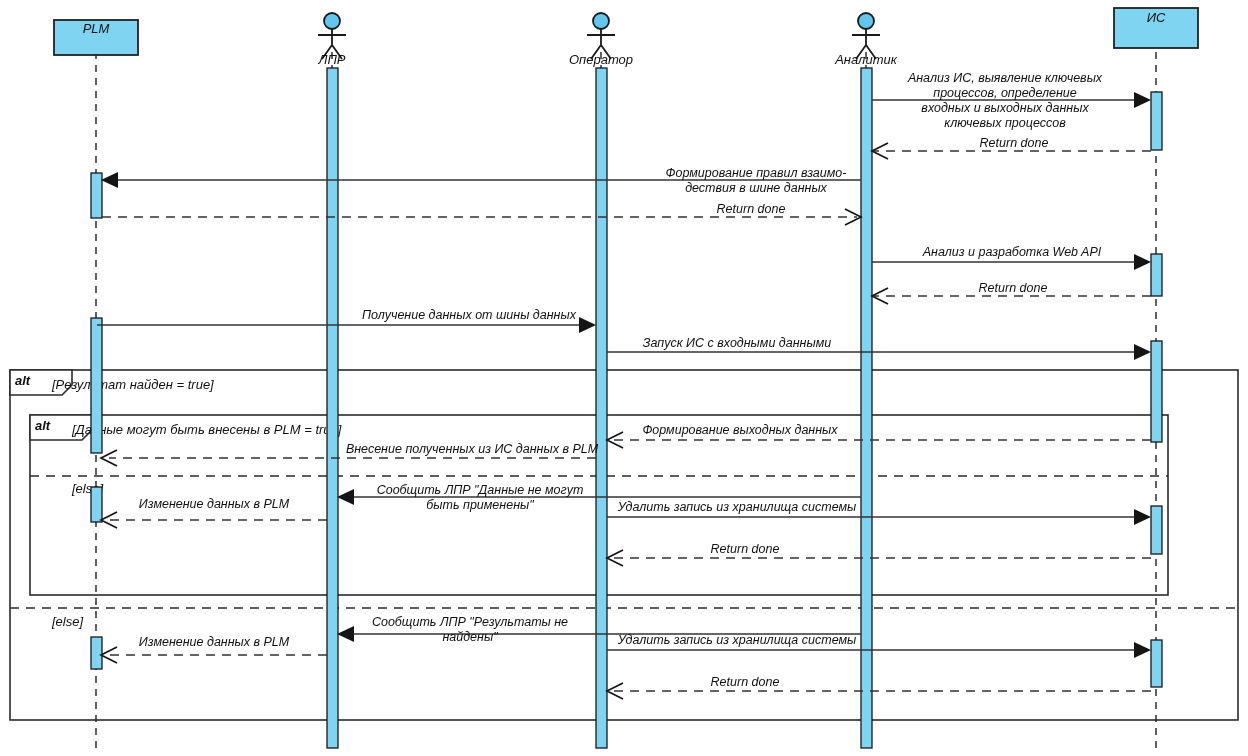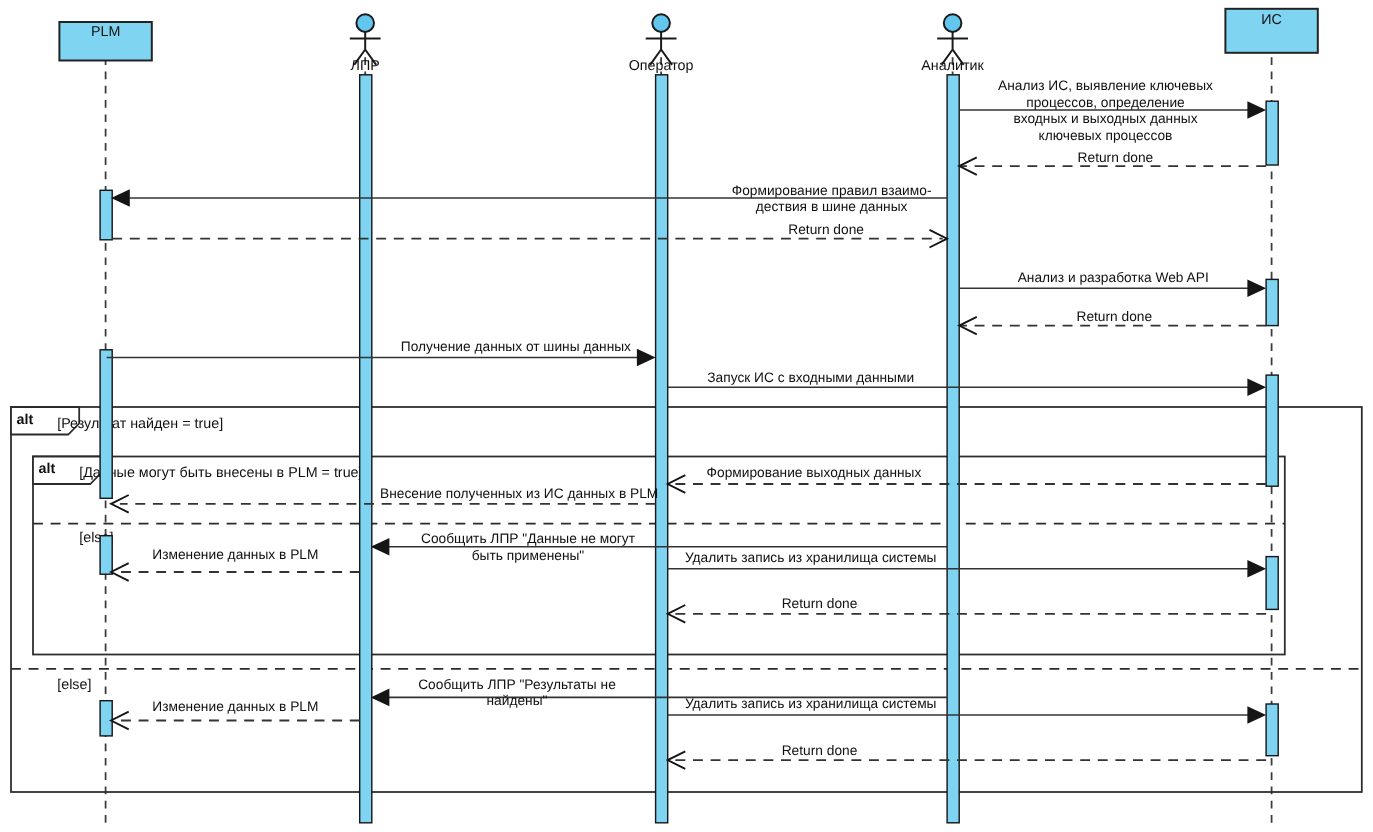--- a/index.html
+++ b/index.html
@@ -10,20 +10,21 @@
   body {
     width: 1248px;
     height: 756px;
     font-family: "Liberation Sans", sans-serif;
     overflow: hidden;
   }
   #diagram-root {
     position: relative;
     width: 1248px;
     height: 756px;
+    font-style: italic;
   }
   svg#seq {
     display: block;
     width: 1248px;
     height: 756px;
   }
   .lifeline-dash {
     stroke: #3b3b3b;
     stroke-width: 1.6;
     stroke-dasharray: 7 6;

